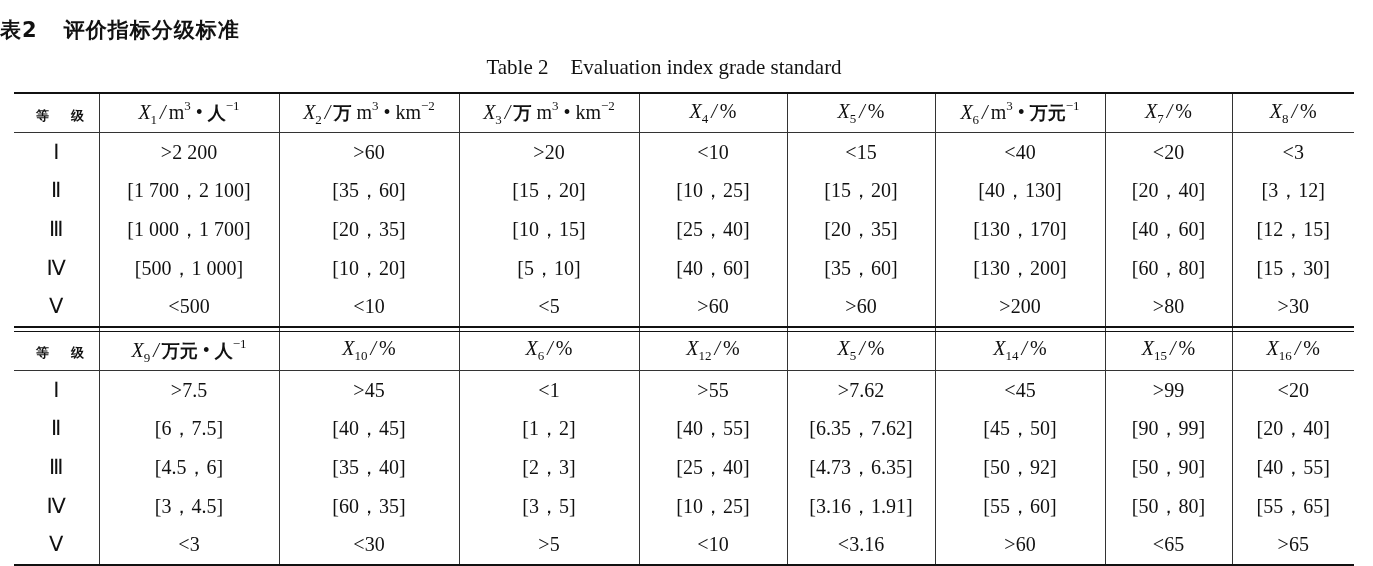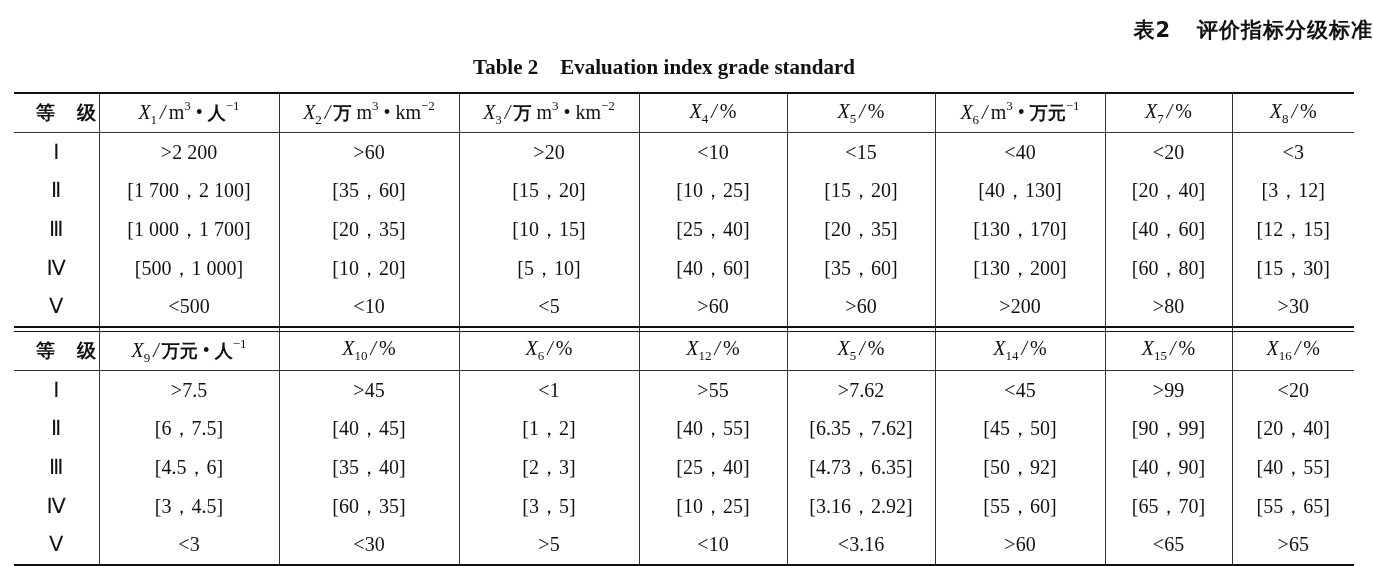--- a/index.html
+++ b/index.html
@@ -1,43 +1,43 @@
 <!DOCTYPE html>
 <html><head>
 <meta charset="utf-8">
 <style>
   html, body { margin: 0; padding: 0; background: #ffffff; }
   body { width: 1373px; height: 566px; position: relative; overflow: hidden; color: #111; }
   .title-cn {
-    position: absolute; top: 16px; left: 0; width: 1373px; text-align: right;
+    position: absolute; top: 16px; left: 0; width: 1373px; text-align: left;
     font-family: "DejaVu Sans", sans-serif; font-weight: bold; font-size: 21px; letter-spacing: 1px;
   }
   .title-cn .num { margin-right: 26px; }
   .title-en {
     position: absolute; top: 55px; left: 0; width: 1328px; text-align: center;
-    font-family: "Liberation Serif", serif; font-size: 21px; font-weight: bold;
+    font-family: "Liberation Serif", serif; font-size: 21px;
   }
   .title-en .num { margin-right: 22px; }
   table.grade {
     position: absolute; left: 14px; top: 92px; width: 1340px;
     border-collapse: collapse; table-layout: fixed;
     font-family: "Liberation Serif", serif; font-size: 20px;
     border-top: 2px solid #111; border-bottom: 2px solid #111;
   }
   table.grade td, table.grade th {
     text-align: center; padding: 0; font-weight: normal; white-space: nowrap;
     border-left: 1px solid #333;
   }
   table.grade tr > *:first-child { border-left: none; }
   tr.hdr th { height: 38px; border-bottom: 1px solid #333; }
   tr.body-row td { height: 38.6px; }
   tr.body-row td.rank { font-family: "Liberation Serif", serif; font-size: 21px; }
   tr.sep td { height: 0; padding: 0; border-top: 2px solid #111; border-bottom: 1px solid #111; line-height: 0; font-size: 0; }
   tr.sep td.gap { height: 3px; }
-  .grade-label { font-family: Liberation Sans, sans-serif; font-weight: bold; font-size: 19px; letter-spacing: 22px; padding-left: 22px; }
+  .grade-label { font-family: Liberation Sans, sans-serif; font-weight: bold; font-size: 13px; letter-spacing: 22px; padding-left: 22px; }
   .var { font-style: italic; }
   .sub { font-size: 13px; vertical-align: -5px; }
   .sup { font-size: 13px; vertical-align: 9px; }
   .cn { font-family: "DejaVu Sans", sans-serif; font-weight: bold; font-size: 18px; }
   .slash { font-style: italic; margin: 0 3px; }
 </style>
 </head>
 <body>
 
 <div class="title-cn">
@@ -171,32 +171,32 @@
         <td>[20，40]</td>
       </tr>
       <tr class="body-row">
         <td class="rank">Ⅲ</td>
         <td>[4.5，6]</td>
         <td>[35，40]</td>
         <td>[2，3]</td>
         <td>[25，40]</td>
         <td>[4.73，6.35]</td>
         <td>[50，92]</td>
-        <td>[40，90]</td>
+        <td>[50，90]</td>
         <td>[40，55]</td>
       </tr>
       <tr class="body-row">
         <td class="rank">Ⅳ</td>
         <td>[3，4.5]</td>
         <td>[60，35]</td>
         <td>[3，5]</td>
         <td>[10，25]</td>
-        <td>[3.16，2.92]</td>
+        <td>[3.16，1.91]</td>
         <td>[55，60]</td>
-        <td>[65，70]</td>
+        <td>[50，80]</td>
         <td>[55，65]</td>
       </tr>
       <tr class="body-row">
         <td class="rank">Ⅴ</td>
         <td>&lt;3</td>
         <td>&lt;30</td>
         <td>&gt;5</td>
         <td>&lt;10</td>
         <td>&lt;3.16</td>
         <td>&gt;60</td>

